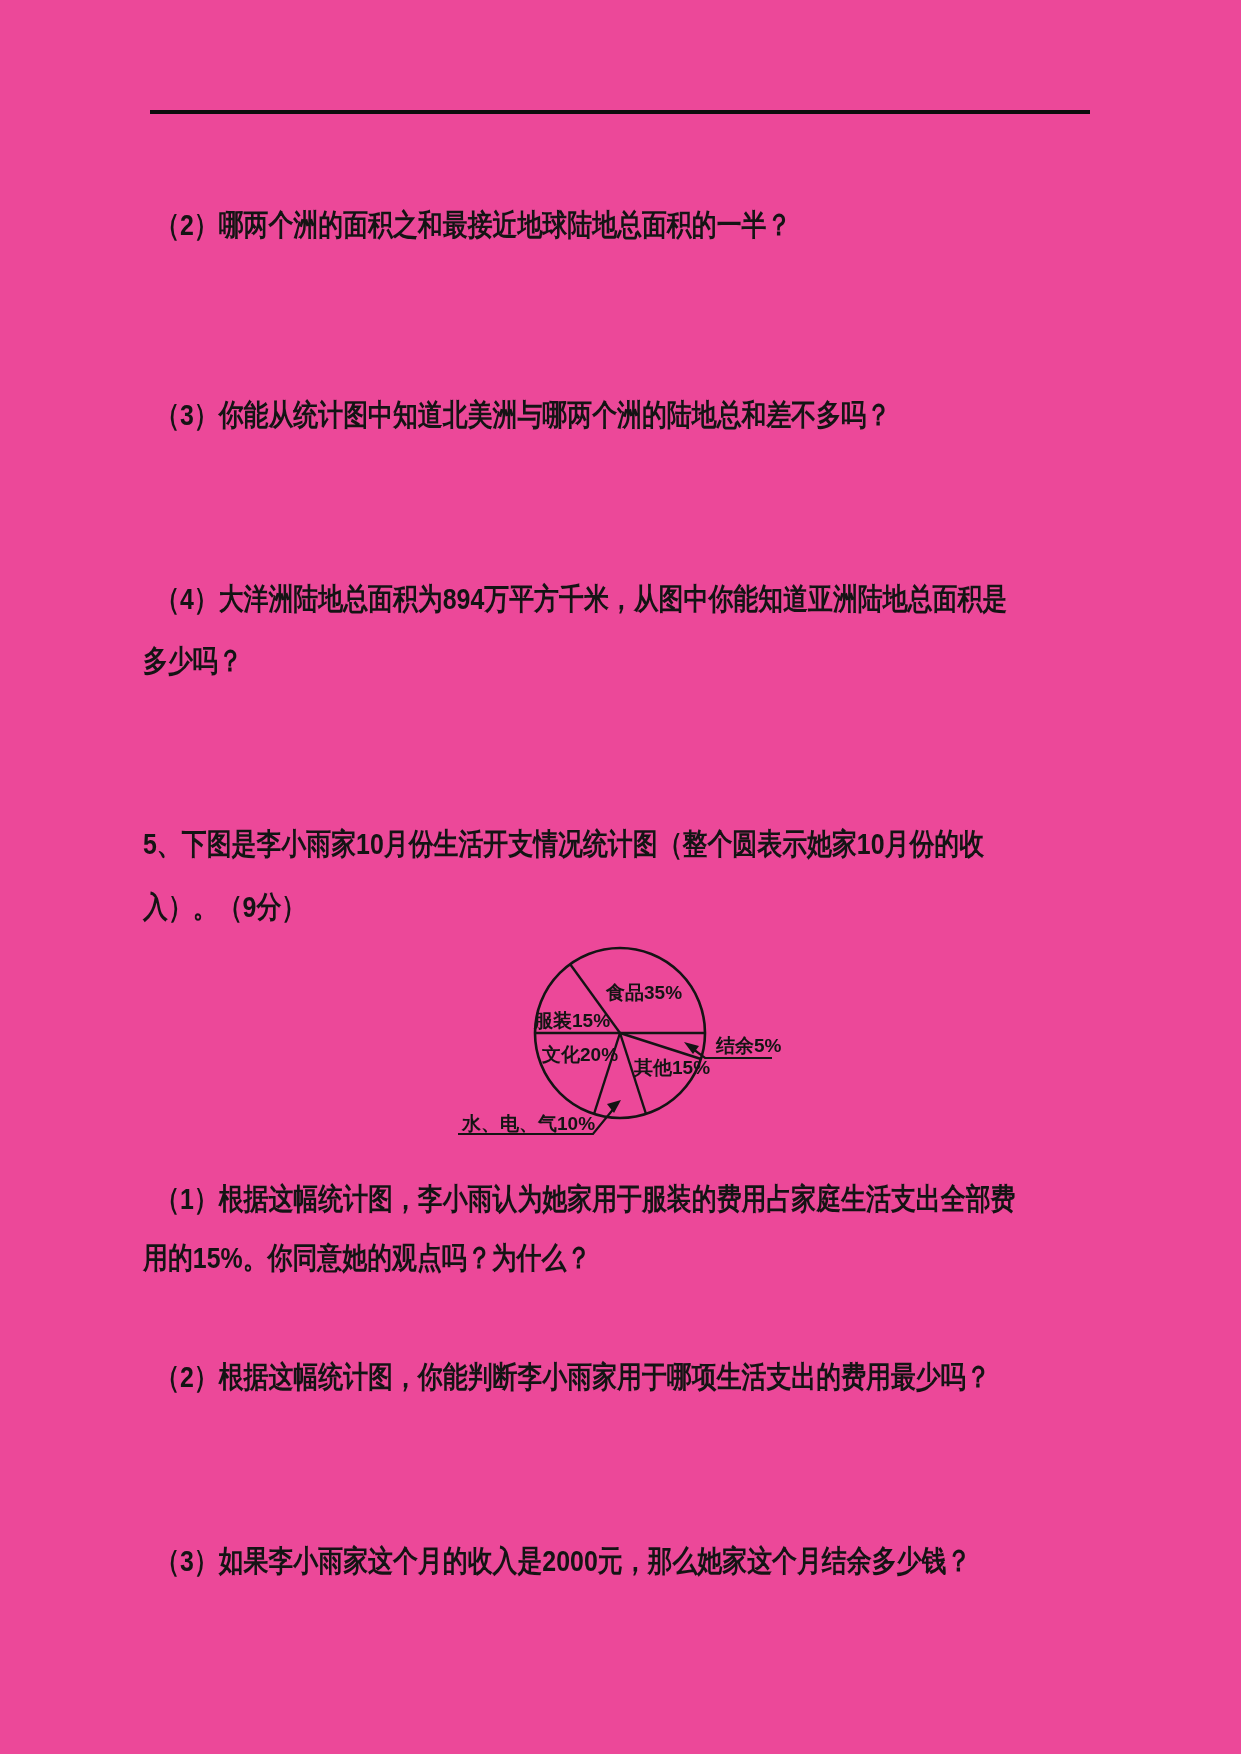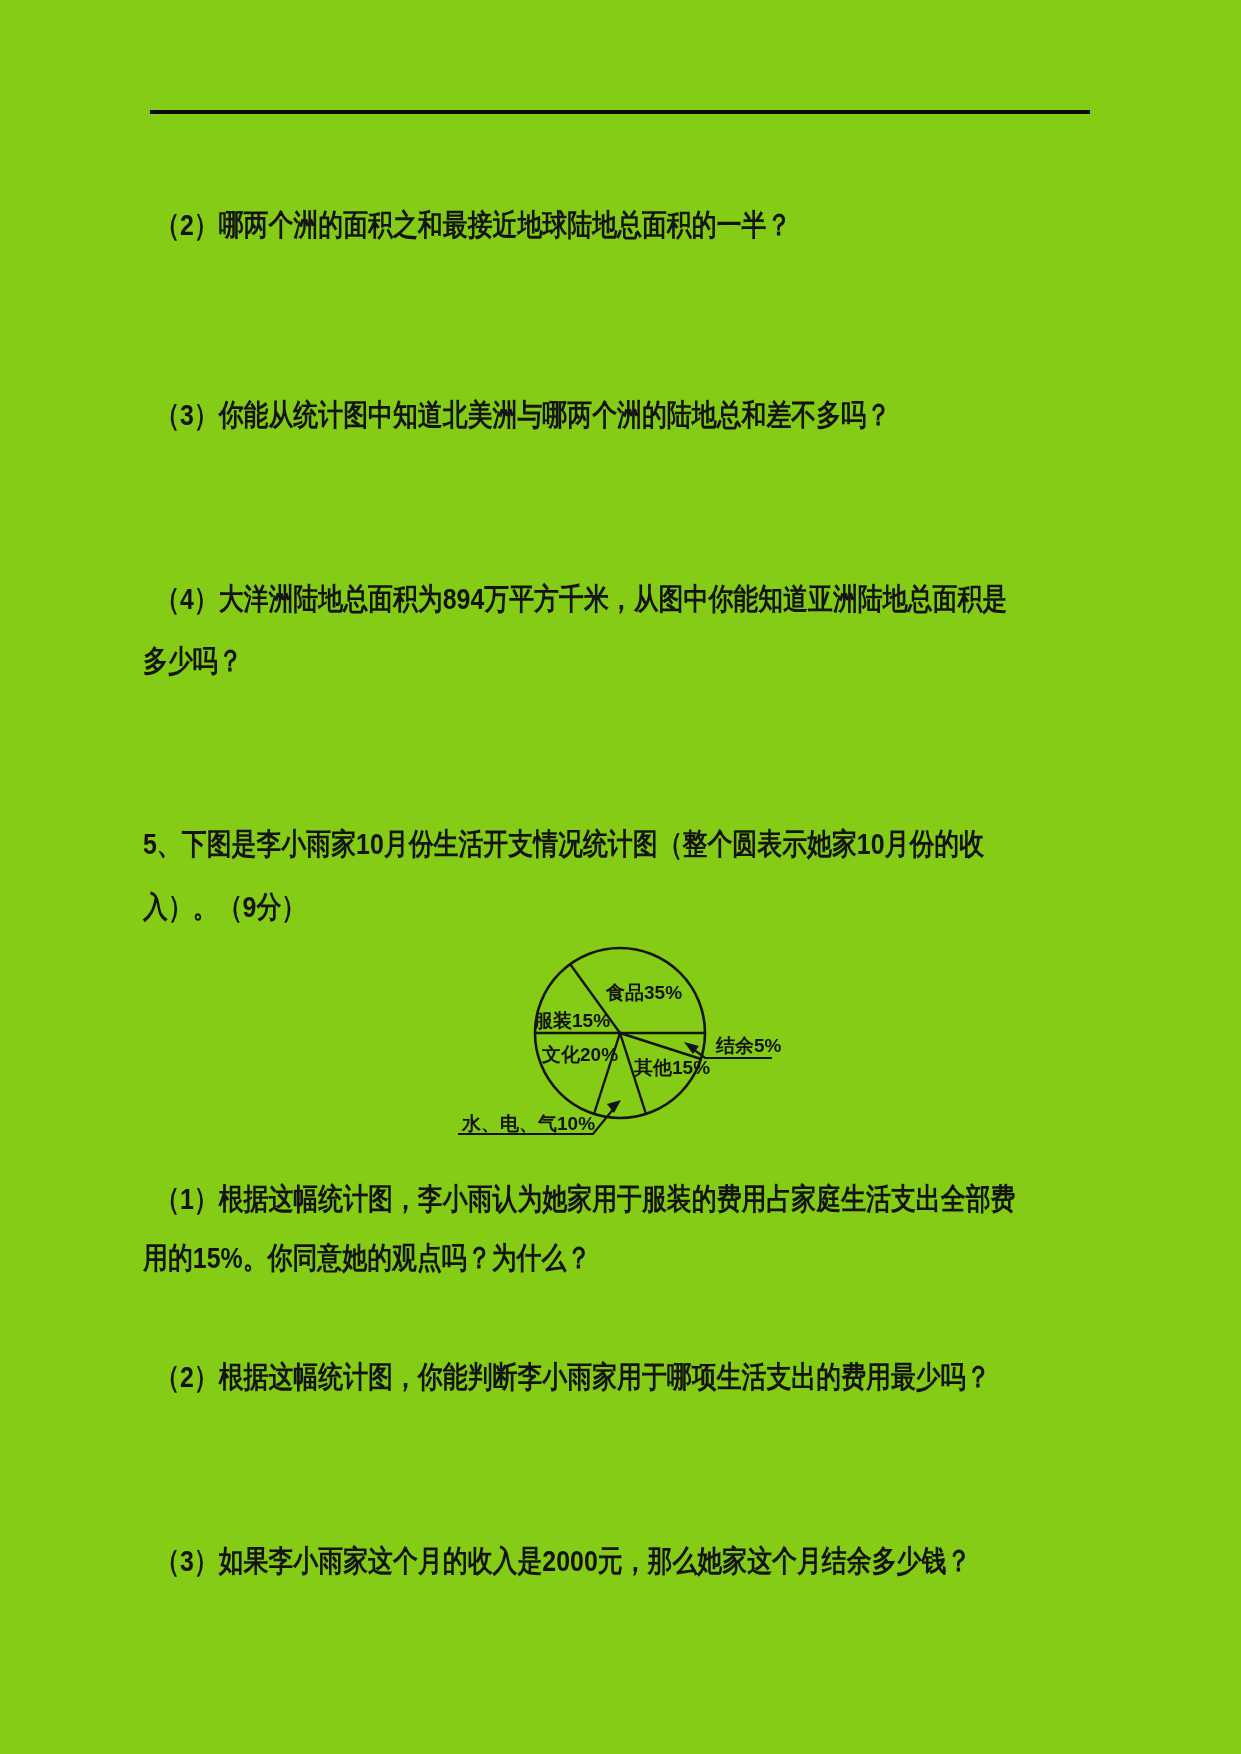--- a/index.html
+++ b/index.html
@@ -1,19 +1,19 @@
 <!DOCTYPE html>
 <html><head>
 <meta charset="utf-8">
 <style>
   html,body{margin:0;padding:0;background:#e8e8e8;}
   .page{
     position:relative;
     width:1241px;height:1754px;
-    background:#84cc16;
+    background:#ec4899;
     overflow:hidden;
     font-family:"Liberation Sans","DejaVu Sans",sans-serif;
     color:#111;
   }
   .rule{
     position:absolute;
     background:#0d0d0d;
   }
   .qline{
     position:absolute;

